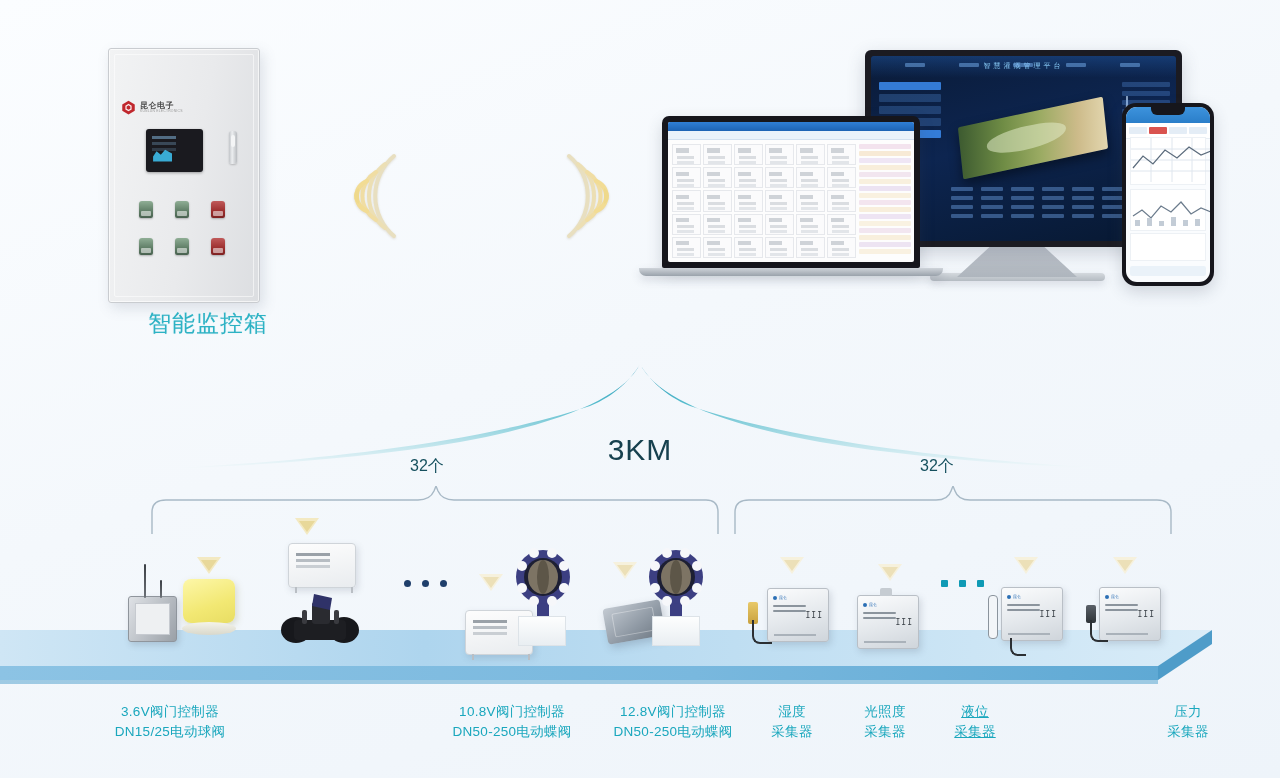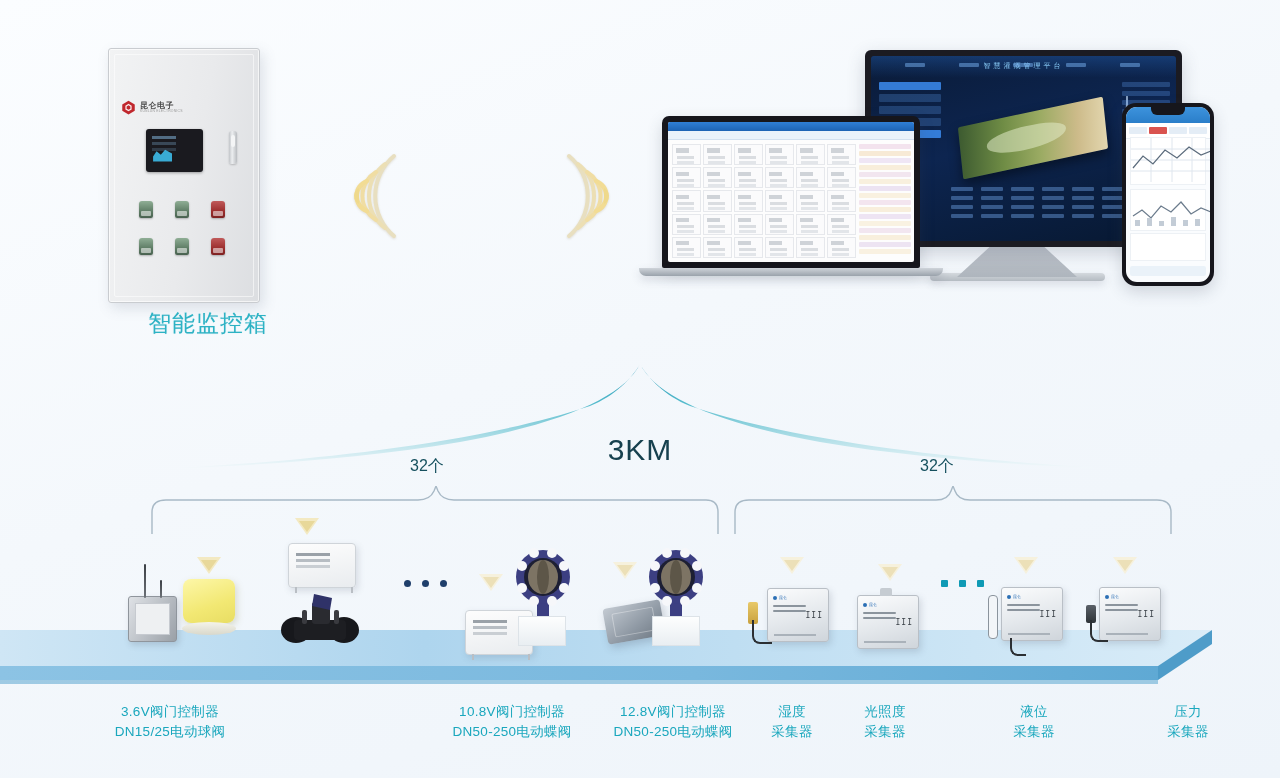--- a/index.html
+++ b/index.html
@@ -684,21 +684,21 @@
   </div>
 
   <div class="blabel" style="left:752px;top:702px;width:80px;">
     <div>湿度</div>
     <div>采集器</div>
   </div>
   <div class="blabel" style="left:840px;top:702px;width:90px;">
     <div>光照度</div>
     <div>采集器</div>
   </div>
-  <div class="blabel" style="left:994px;top:702px;width:80px;">
+  <div class="blabel" style="left:935px;top:702px;width:80px;text-decoration:underline;">
     <div>液位</div>
     <div>采集器</div>
   </div>
   <div class="blabel" style="left:1148px;top:702px;width:80px;">
     <div>压力</div>
     <div>采集器</div>
   </div>
 
 </div>
 

